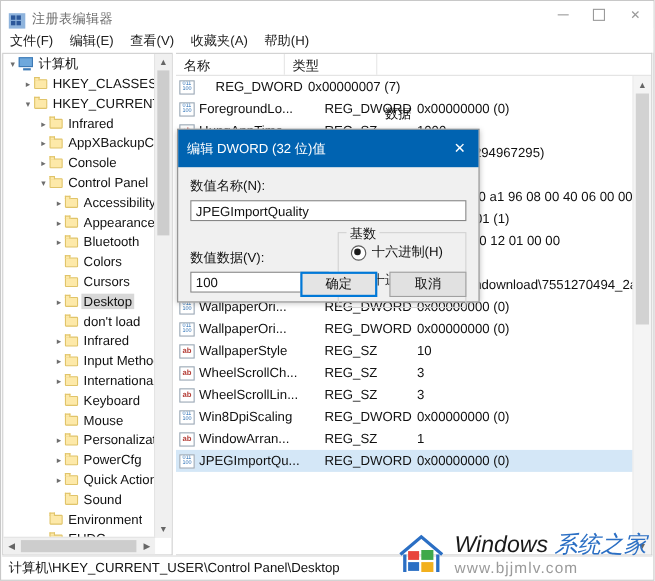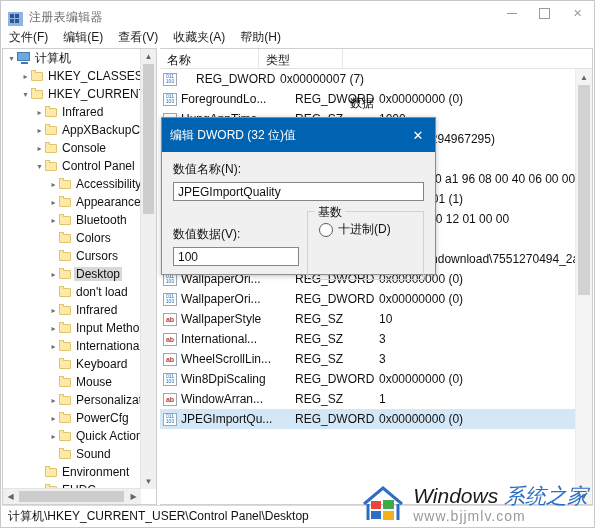--- a/index.html
+++ b/index.html
@@ -440,21 +440,21 @@
             <span class="dt">0x00000000 (0)</span>
           </div>
           <div class="row">
             <span class="icn sz">ab</span>
             <span class="nm">WallpaperStyle</span>
             <span class="tp">REG_SZ</span>
             <span class="dt">10</span>
           </div>
           <div class="row">
             <span class="icn sz">ab</span>
-            <span class="nm">International...</span>
+            <span class="nm">WheelScrollCh...</span>
             <span class="tp">REG_SZ</span>
             <span class="dt">3</span>
           </div>
           <div class="row">
             <span class="icn sz">ab</span>
             <span class="nm">WheelScrollLin...</span>
             <span class="tp">REG_SZ</span>
             <span class="dt">3</span>
           </div>
           <div class="row">
@@ -516,23 +516,31 @@
       <div class="txtbox">JPEGImportQuality</div>
 
       <div class="row2">
         <div class="col-left">
           <div class="fld-lbl">数值数据(V):</div>
           <div class="txtbox">100</div>
         </div>
 
         <div class="grp">
           <span class="grp-cap">基数</span>
+          <div class="radio on">
+            <span class="bullet"></span>
+            <span>十六进制(H)</span>
+          </div>
           <div class="radio">
             <span class="bullet"></span>
             <span>十进制(D)</span>
           </div>
         </div>
       </div>
 
+      <div class="dlg-btns">
+        <div class="btn default">确定</div>
+        <div class="btn">取消</div>
+      </div>
     </div>
   </div>
 
 </div>
 
 </body></html>

